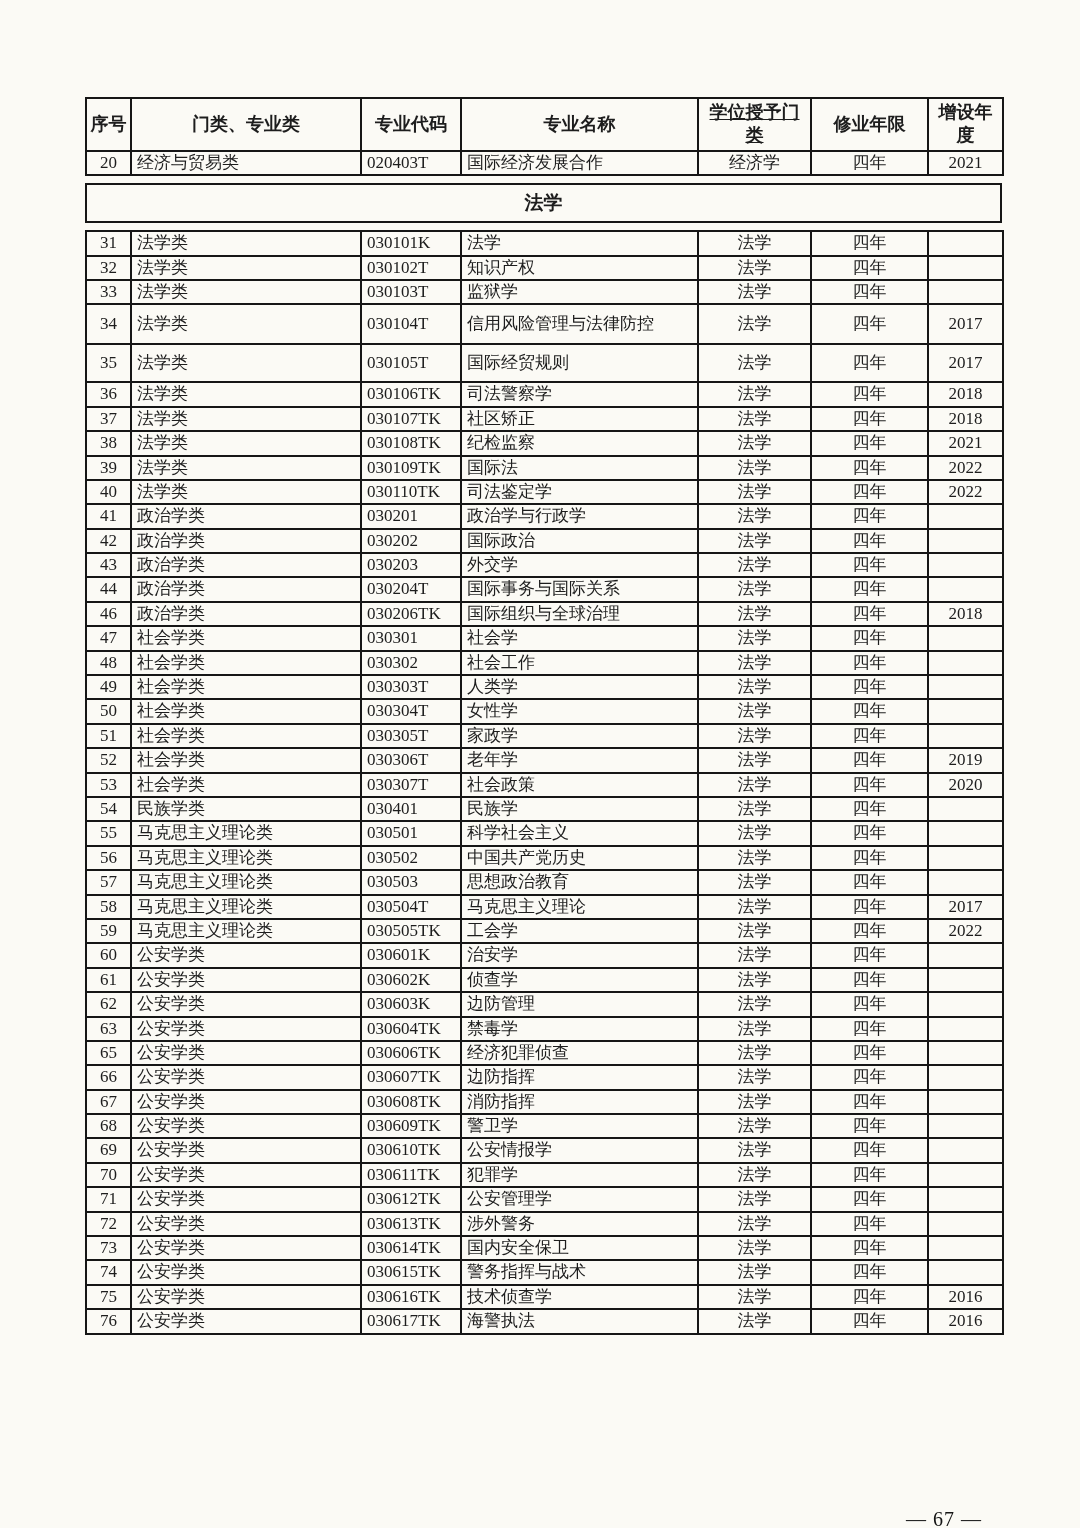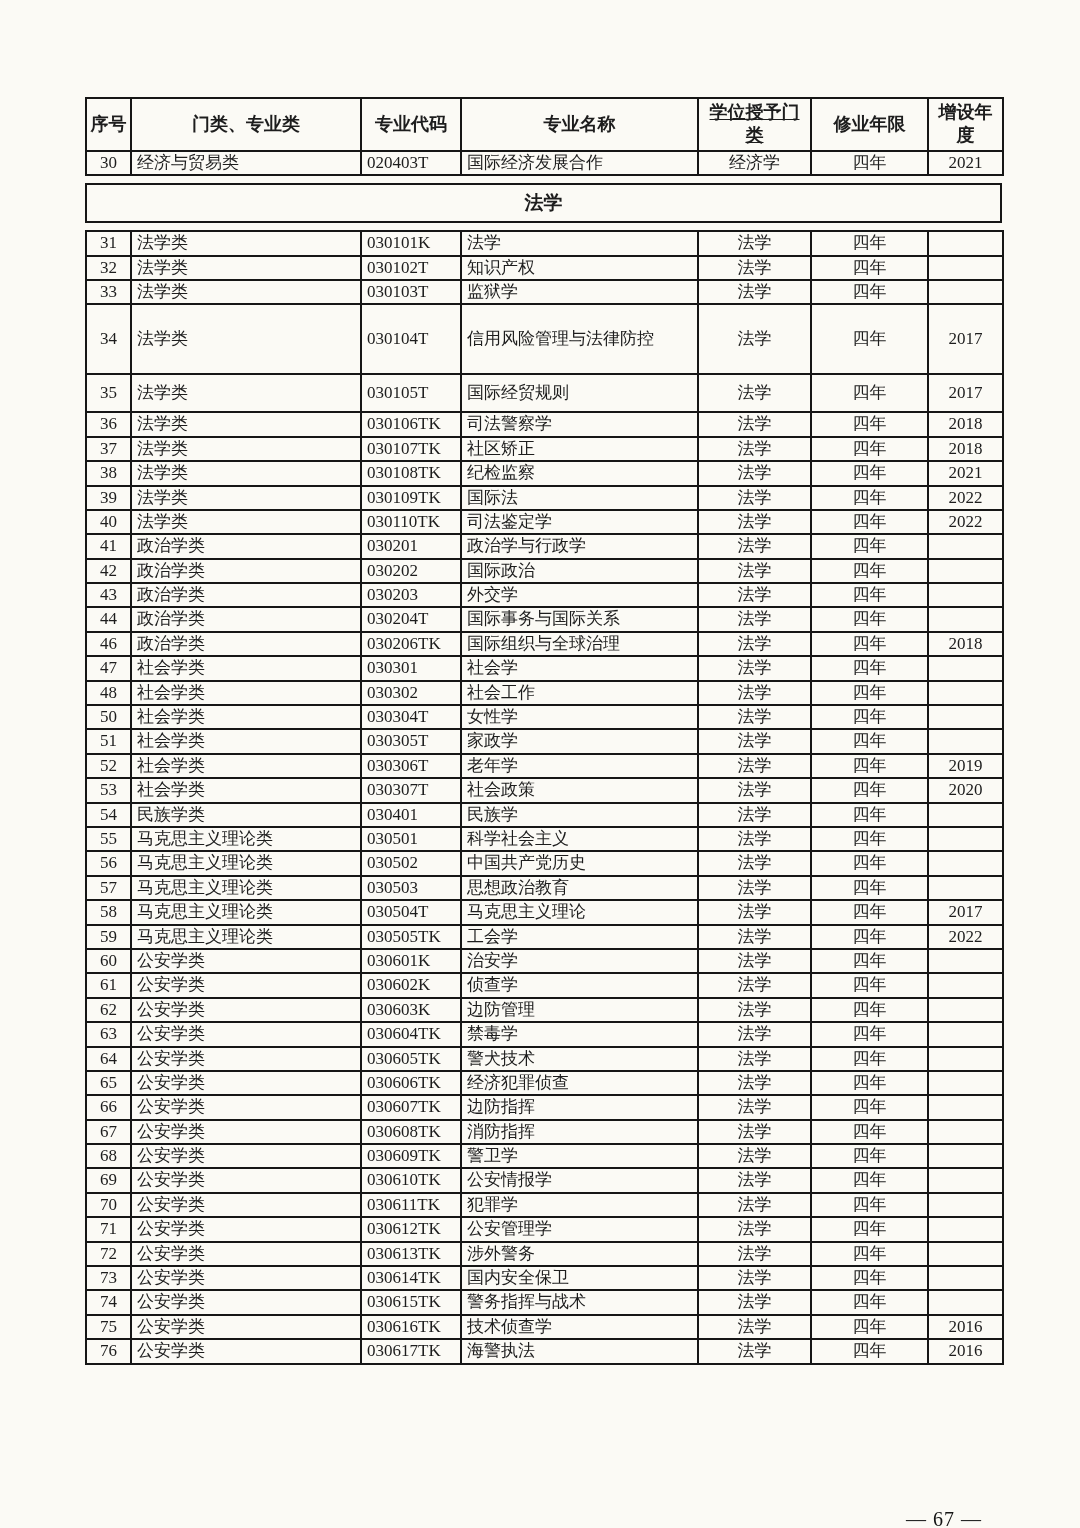--- a/index.html
+++ b/index.html
@@ -24,21 +24,21 @@
     white-space:normal;
   }
   .grid thead tr{height:52px;margin-left:8px;}
   .grid th{
     font-size:18px;font-weight:bold;text-align:center;
     line-height:1.3;padding:2px;
   }
   .th-degree{padding:2px 14px;text-decoration:underline;}
   .th-added{padding:2px 15px;}
   .grid tbody tr{height:22px;}
-  .grid tbody tr.h-tall{height:70px;}
+  .grid tbody tr.h-tall{height:40px;}
   .grid tbody tr.h-med{height:38px;}
   .grid tbody tr.h-wide{height:14px;}
   .grid td{font-size:17px;line-height:1.2;}
   .c-left{text-align:left;padding:1px 2px 1px 5px;}
   .c-center{text-align:center;padding:1px 2px;}
   .section-row{
     box-sizing:border-box;
     width:917px;height:40px;
     margin:7px 0;
     border:2px solid #161616;
@@ -75,21 +75,21 @@
           <th>门类、专业类</th>
           <th>专业代码</th>
           <th>专业名称</th>
           <th class="th-degree">学位授予门类</th>
           <th>修业年限</th>
           <th class="th-added">增设年度</th>
         </tr>
       </thead>
       <tbody id="top-body">
           <tr>
-            <td class="c-center">30</td>
+            <td class="c-center">20</td>
             <td class="c-left">经济与贸易类</td>
             <td class="c-left">020403T</td>
             <td class="c-left">国际经济发展合作</td>
             <td class="c-center">经济学</td>
             <td class="c-center">四年</td>
             <td class="c-center">2021</td>
           </tr>
         </tbody>
     </table>
 
@@ -253,20 +253,29 @@
           <tr>
             <td class="c-center">48</td>
             <td class="c-left">社会学类</td>
             <td class="c-left">030302</td>
             <td class="c-left">社会工作</td>
             <td class="c-center">法学</td>
             <td class="c-center">四年</td>
             <td class="c-center"></td>
           </tr>
           <tr>
+            <td class="c-center">49</td>
+            <td class="c-left">社会学类</td>
+            <td class="c-left">030303T</td>
+            <td class="c-left">人类学</td>
+            <td class="c-center">法学</td>
+            <td class="c-center">四年</td>
+            <td class="c-center"></td>
+          </tr>
+          <tr>
             <td class="c-center">50</td>
             <td class="c-left">社会学类</td>
             <td class="c-left">030304T</td>
             <td class="c-left">女性学</td>
             <td class="c-center">法学</td>
             <td class="c-center">四年</td>
             <td class="c-center"></td>
           </tr>
           <tr>
             <td class="c-center">51</td>
@@ -379,29 +388,20 @@
           <tr class="h-wide">
             <td class="c-center">63</td>
             <td class="c-left">公安学类</td>
             <td class="c-left">030604TK</td>
             <td class="c-left">禁毒学</td>
             <td class="c-center">法学</td>
             <td class="c-center">四年</td>
             <td class="c-center"></td>
           </tr>
           <tr class="h-wide">
-            <td class="c-center">64</td>
-            <td class="c-left">公安学类</td>
-            <td class="c-left">030605TK</td>
-            <td class="c-left">警犬技术</td>
-            <td class="c-center">法学</td>
-            <td class="c-center">四年</td>
-            <td class="c-center"></td>
-          </tr>
-          <tr class="h-wide">
             <td class="c-center">65</td>
             <td class="c-left">公安学类</td>
             <td class="c-left">030606TK</td>
             <td class="c-left">经济犯罪侦查</td>
             <td class="c-center">法学</td>
             <td class="c-center">四年</td>
             <td class="c-center"></td>
           </tr>
           <tr class="h-wide">
             <td class="c-center">66</td>

